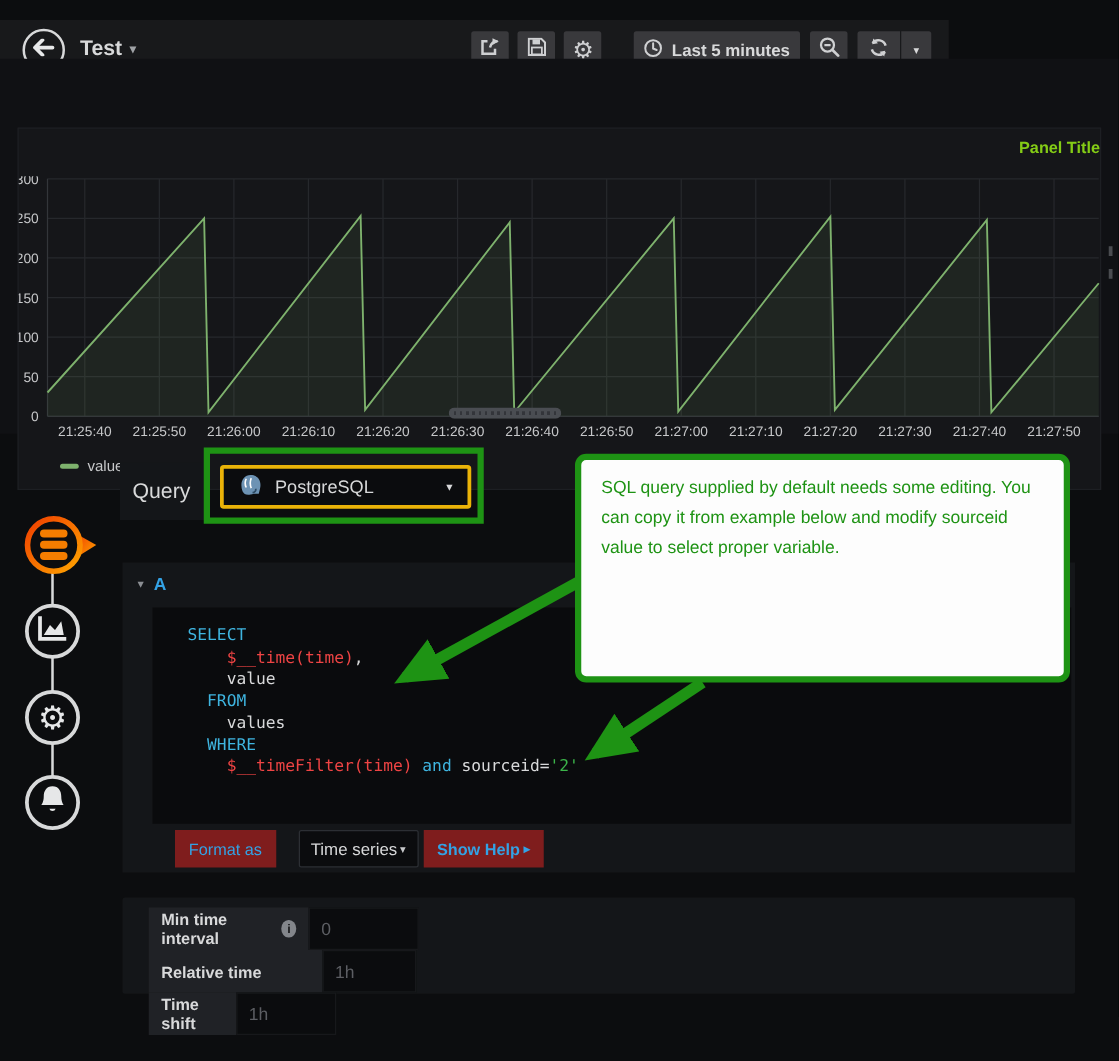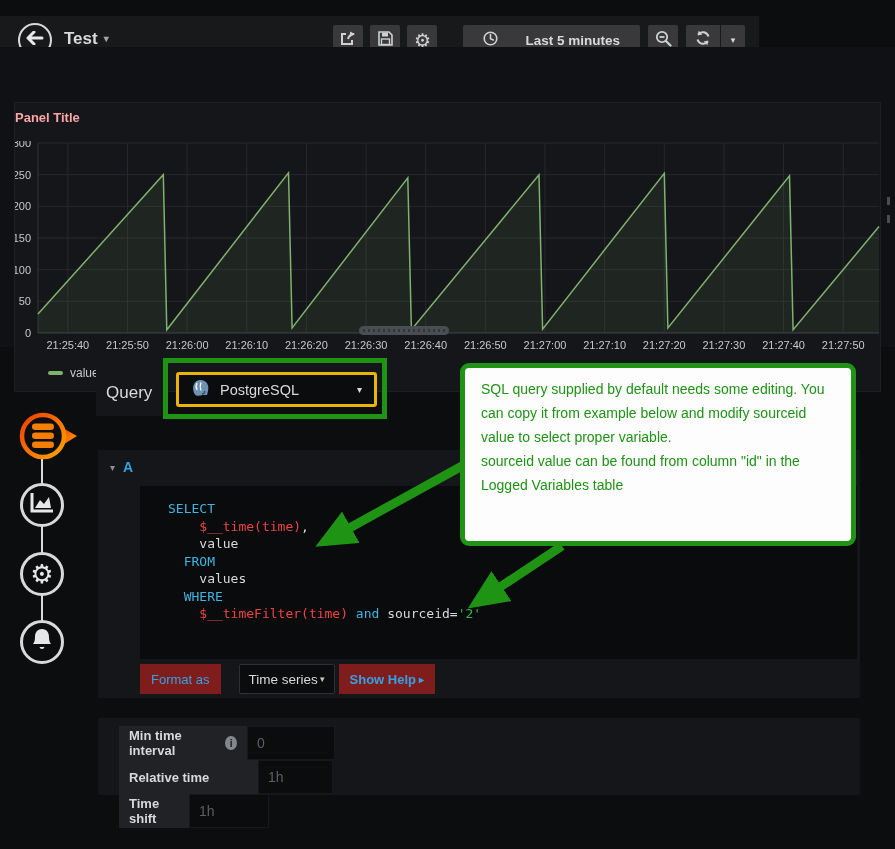--- a/index.html
+++ b/index.html
@@ -10,30 +10,30 @@
   .topbar { position:absolute; left:0; top:0; width:759px; height:47px; background:#18191b;margin-top:16px; }
   .back-btn { position:absolute; left:18px; top:7px; width:34px; height:34px; border:2px solid #d8d9da;
               border-radius:50%; background:transparent; display:flex; align-items:center; justify-content:center; cursor:pointer; }
   .dash-title { position:absolute; left:64px; top:13px; color:#d8d9da; font-size:17px; font-weight:bold; cursor:pointer; }
   .dash-title .caret { font-size:10px; color:#9fa2a6; margin-left:6px; vertical-align:2px; }
   .tb-right { position:absolute; right:14px; top:9px; display:flex; align-items:center; }
   .tb-btn { height:30px; background:#39393c; border-radius:2px; display:flex; align-items:center; justify-content:center;
             color:#d8d9da; cursor:pointer; }
   .tb-icon-btn { width:30px; margin-left:7px; }
   .tb-group { display:flex; margin-left:26px; }
-  .timepick { padding:0 20px; font-size:13.5px; font-weight:bold;gap:20px; }
+  .timepick { padding:0 8px; font-size:13.5px; font-weight:bold; }
   .timepick svg { margin-right:7px; }
   .zoomout { width:30px; margin-left:8px; }
   .refresh { width:34px; margin-left:8px; border-radius:2px 0 0 2px; }
   .refresh-caret { width:24px; margin-left:1px; border-radius:0 2px 2px 0; font-size:9px; }
 
   
   .dash-area { position:absolute; left:0; top:47px; width:895px; height:300px; background:#101114; }
   .chart-panel { position:absolute; left:14px; top:55px; width:867px; height:290px; background:#151619; border:1px solid #1d1f23; }
-  .panel-title { position:absolute; left:0; top:7px; width:100%; text-align:left; color:#fca5a5; font-size:13px; font-weight:bold; cursor:pointer; }
+  .panel-title { position:absolute; left:0; top:7px; width:100%; text-align:right; color:#84cc16; font-size:13px; font-weight:bold; cursor:pointer; }
   .chart-svg { position:absolute; left:0; top:38px; }
   .legend { position:absolute; left:33px; top:263px; display:flex; align-items:center; cursor:pointer; }
   .legend .dash { width:15px; height:4px; border-radius:2px; margin-right:7px; }
   .legend .lbl { font-size:12px; color:#c7c8ca; }
   .drag-handle { position:absolute; left:359px; top:279px; width:90px; height:9px; border-radius:5px; background:#4a4d52;
                  background-image:repeating-linear-gradient(90deg,#33353a 0 2px,transparent 2px 5px);
                  background-size:84px 3px; background-position:4px 3px; background-repeat:no-repeat; cursor:row-resize; }
   .scroll-ticks { position:absolute; left:887px; top:150px; width:3px; height:26px;
                   background:repeating-linear-gradient(#4a4c50 0 8px, transparent 8px 18px); }
 
@@ -49,21 +49,21 @@
   .ds-picker { position:absolute; left:176px; top:372px; width:201px; height:35px; background:#0b0c0e;
                border:3px solid #eab308; border-radius:3px; display:flex; align-items:center; cursor:pointer; }
   .ds-picker .ds-name { color:#d8d9da; font-size:14.5px; margin-left:10px; }
   .ds-picker .caret { position:absolute; right:12px; color:#d8d9da; font-size:10px; }
   .ds-picker svg { margin-left:12px; }
 
   .query-body { position:absolute; left:98px; top:450px; width:762px; height:248px; background:#141619; }
   .qrow-head { height:34px; display:flex; align-items:center; cursor:pointer; }
   .qrow-head .tri { color:#8b8e93; font-size:10px; margin-left:12px; }
   .qrow-head .refid { color:#33a2e5; font-size:14px; font-weight:bold; margin-left:8px; }
-  .code-box { position:absolute; left:42px; top:36px; right:3px; height:173px; background:#0a0b0d;
+  .code-box { position:absolute; left:24px; top:36px; right:3px; height:173px; background:#0a0b0d;
               font-family:"DejaVu Sans Mono", monospace; font-size:13px; line-height:17.5px;
               padding:14px 10px 10px 28px; white-space:pre; cursor:text; }
   .tok-kw { color:#3fb5e0; } .tok-fn { color:#ef4444; } .tok-pl { color:#d8d9da; } .tok-str { color:#3cb54a; }
   .format-row { position:absolute; left:0; bottom:2px; height:34px; width:100%; display:flex; align-items:center; }
   .chip { height:30px; background:#7f1d1d; display:flex; align-items:center; padding:0 11px; color:#33a2e5; font-size:13px; }
   .fmt-label { margin-left:42px; }
   .fmt-select { height:30px; margin-left:18px; width:96px; background:#0b0c0e; border:1px solid #2c2f34; border-radius:2px;
                 display:flex; align-items:center; justify-content:space-between; padding:0 9px; color:#d8d9da; font-size:13.5px; cursor:pointer; }
   .fmt-select .caret { font-size:9px; color:#c7c8ca; }
   .link-chip { margin-left:8px; font-weight:bold; cursor:pointer; }
@@ -312,21 +312,20 @@
           <span>Time shift</span>
         </div>
         <input class="opt-input" style="width: 80px;" placeholder="1h">
       </div>
     </div>
   </div>
 
   <div class="hl-rect"></div>
   <div class="note-box">
     <div>SQL query supplied by default needs some editing. You can copy it from example below and modify sourceid value to select proper variable.</div>
-    <div>sourceid value can be found from column "id" in the Logged Variables table</div>
   </div>
   <svg class="arrows" width="895" height="849">
     <defs>
       <marker id="ah" markerWidth="5" markerHeight="5" refX="3.4" refY="2" orient="auto">
         <path d="M0,0 L4.5,2 L0,4 Z" fill="#1e9314"></path>
       </marker>
     </defs>
     <line x1="462" y1="466" x2="324" y2="542" stroke="#1e9314" stroke-width="9" marker-end="url(#ah)"></line>
     <line x1="562" y1="546" x2="476" y2="603" stroke="#1e9314" stroke-width="9" marker-end="url(#ah)"></line>
   </svg>

